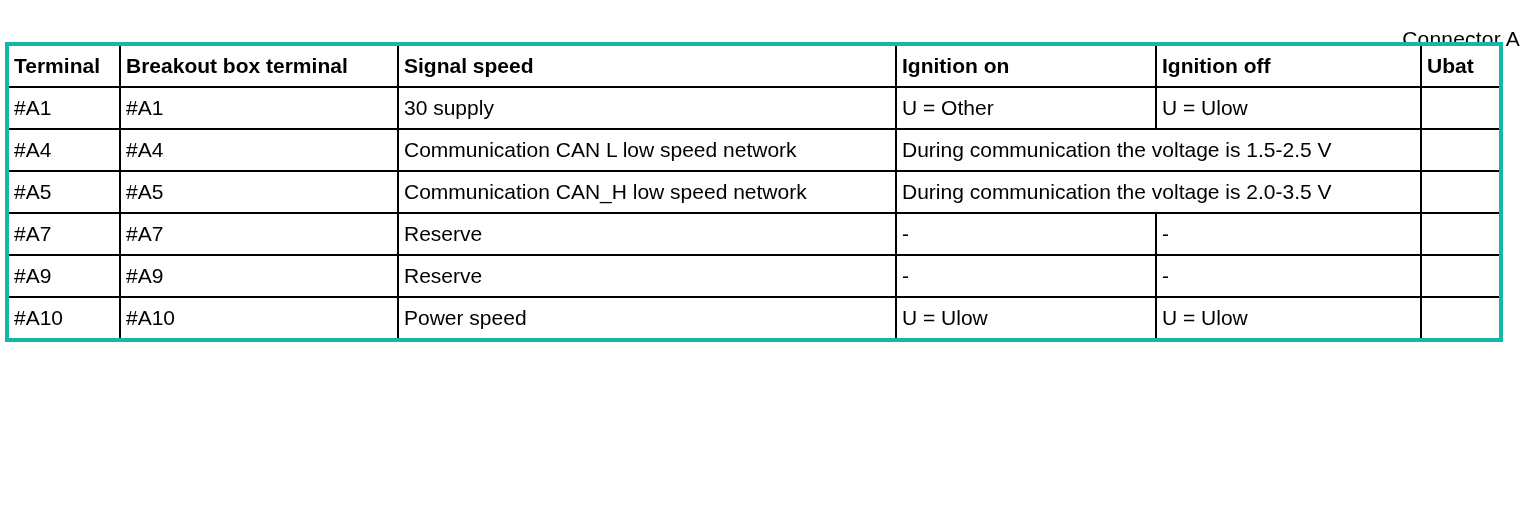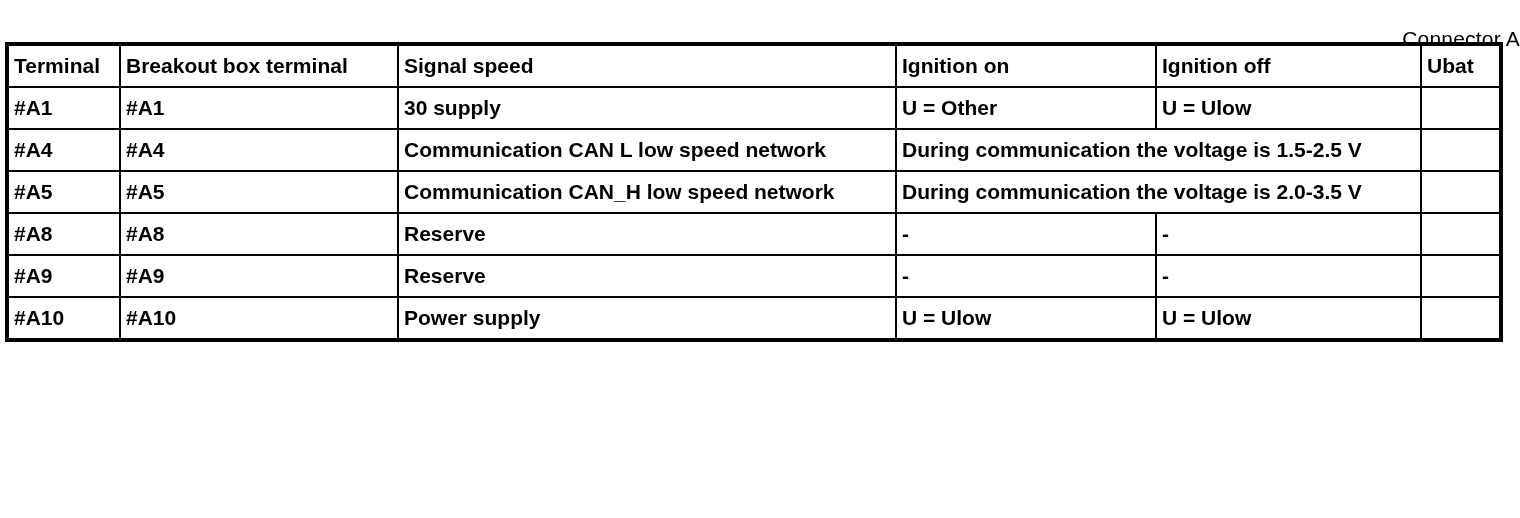--- a/index.html
+++ b/index.html
@@ -27,21 +27,21 @@
     letter-spacing: 0.2px;
     margin-top: 24px;
   }
   table.connector-table {
     position: absolute;
     top: 42px;
     left: 5px;
     width: 1350px;
     border-collapse: collapse;
     table-layout: fixed;
-    border: 4px solid #000000;
+    border: 4px solid #14b8a6;
   }
   col.c-terminal   { width: 113px; }
   col.c-breakout   { width: 278px; }
   col.c-signal     { width: 498px; }
   col.c-ign-on     { width: 260px; }
   col.c-ign-off    { width: 265px; }
   col.c-other      { width: 80px;  }
   th, td {
     border: 2px solid #000000;
     font-size: 21px;
@@ -49,21 +49,21 @@
     padding: 0 2px 0 5px;
     text-align: left;
     vertical-align: middle;
     white-space: nowrap;
     overflow: hidden;
   }
   th {
     font-weight: 700;
   }
   td {
-    font-weight: 700;
+    font-weight: 400;
   }
 </style>
 </head>
 <body>
 
 <div class="page">
 
   <div class="doc-title">Connector A</div>
 
   <table class="connector-table">
@@ -102,39 +102,39 @@
           <td></td>
         </tr>
         <tr>
           <td>#A5</td>
           <td>#A5</td>
           <td>Communication CAN_H low speed network</td>
           <td colspan="2">During communication the voltage is 2.0-3.5 V</td>
           <td></td>
         </tr>
         <tr>
-          <td>#A8</td>
-          <td>#A8</td>
+          <td>#A7</td>
+          <td>#A7</td>
           <td>Reserve</td>
           <td>-</td>
           <td>-</td>
           <td></td>
         </tr>
         <tr>
           <td>#A9</td>
           <td>#A9</td>
           <td>Reserve</td>
           <td>-</td>
           <td>-</td>
           <td></td>
         </tr>
         <tr>
           <td>#A10</td>
           <td>#A10</td>
-          <td>Power supply</td>
+          <td>Power speed</td>
           <td>U = Ulow</td>
           <td>U = Ulow</td>
           <td></td>
         </tr>
       </tbody>
   </table>
 
 </div>
 
 </body></html>

